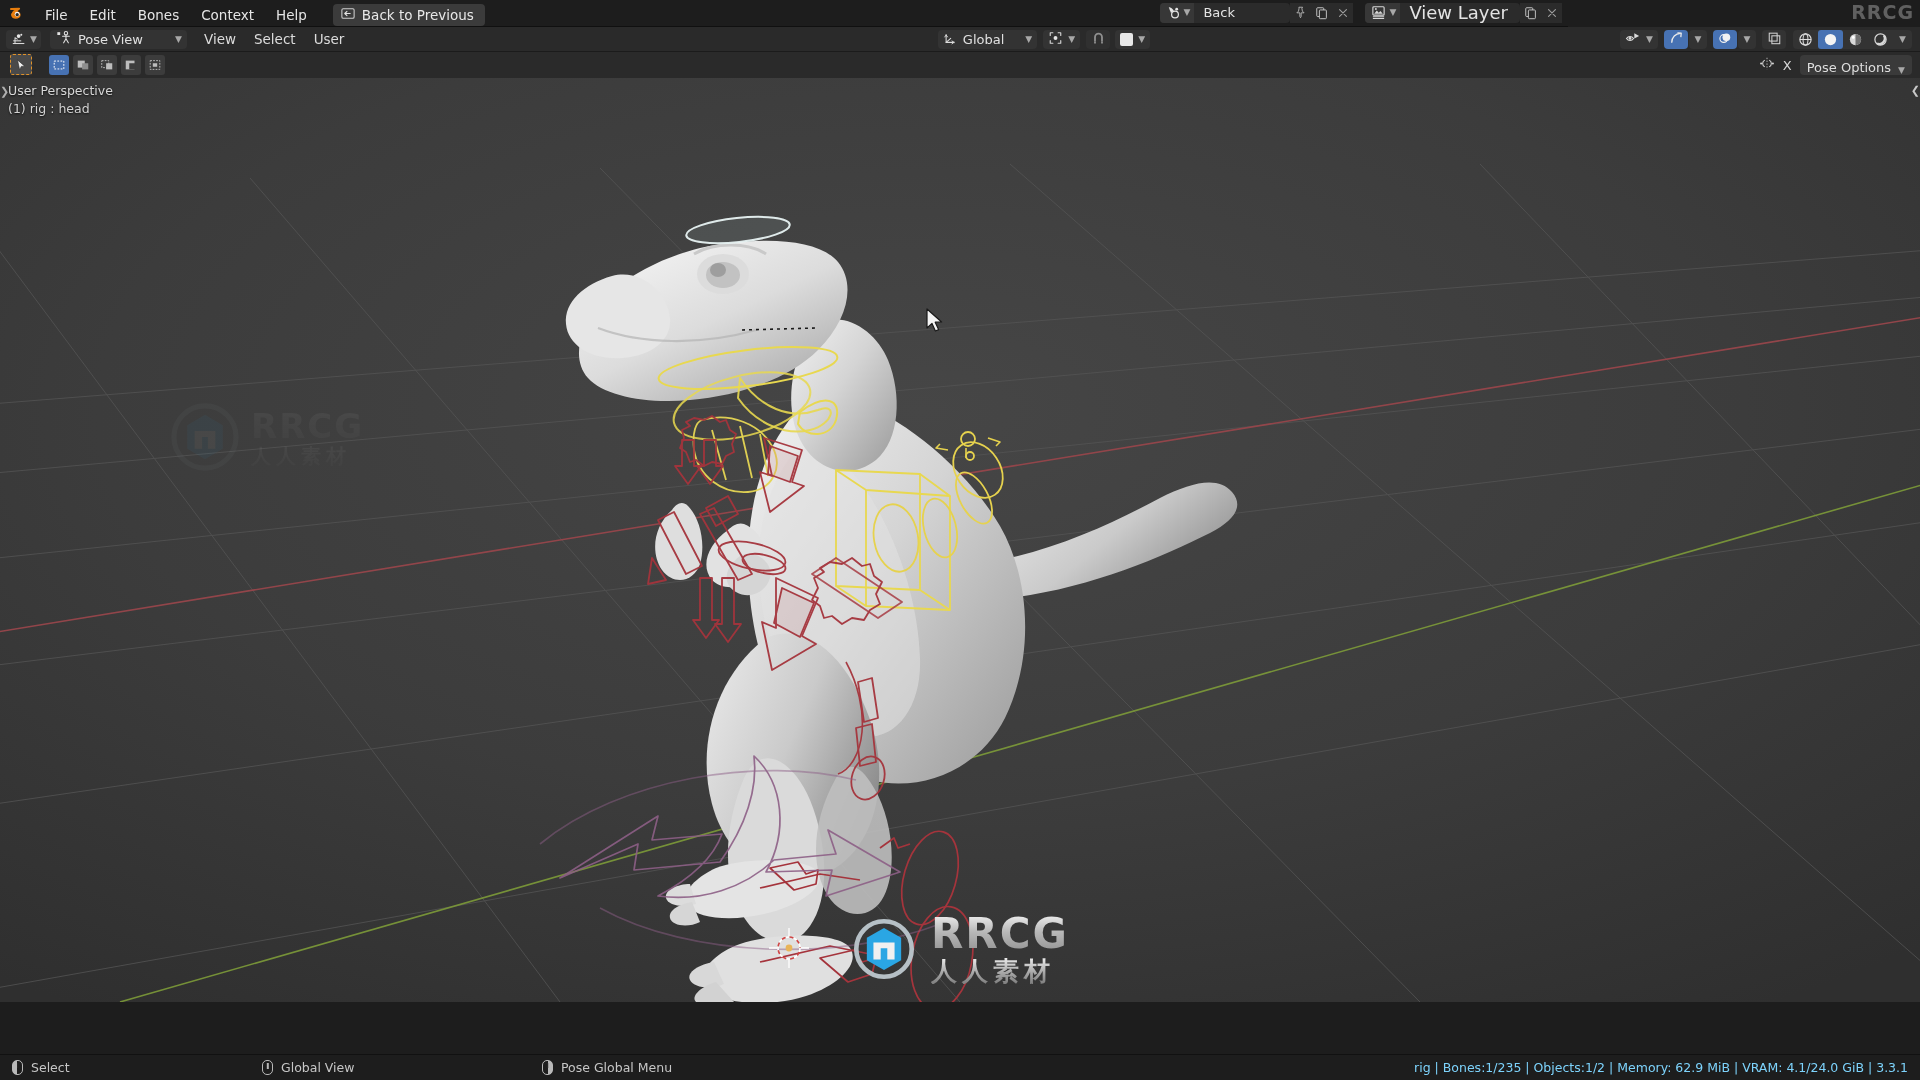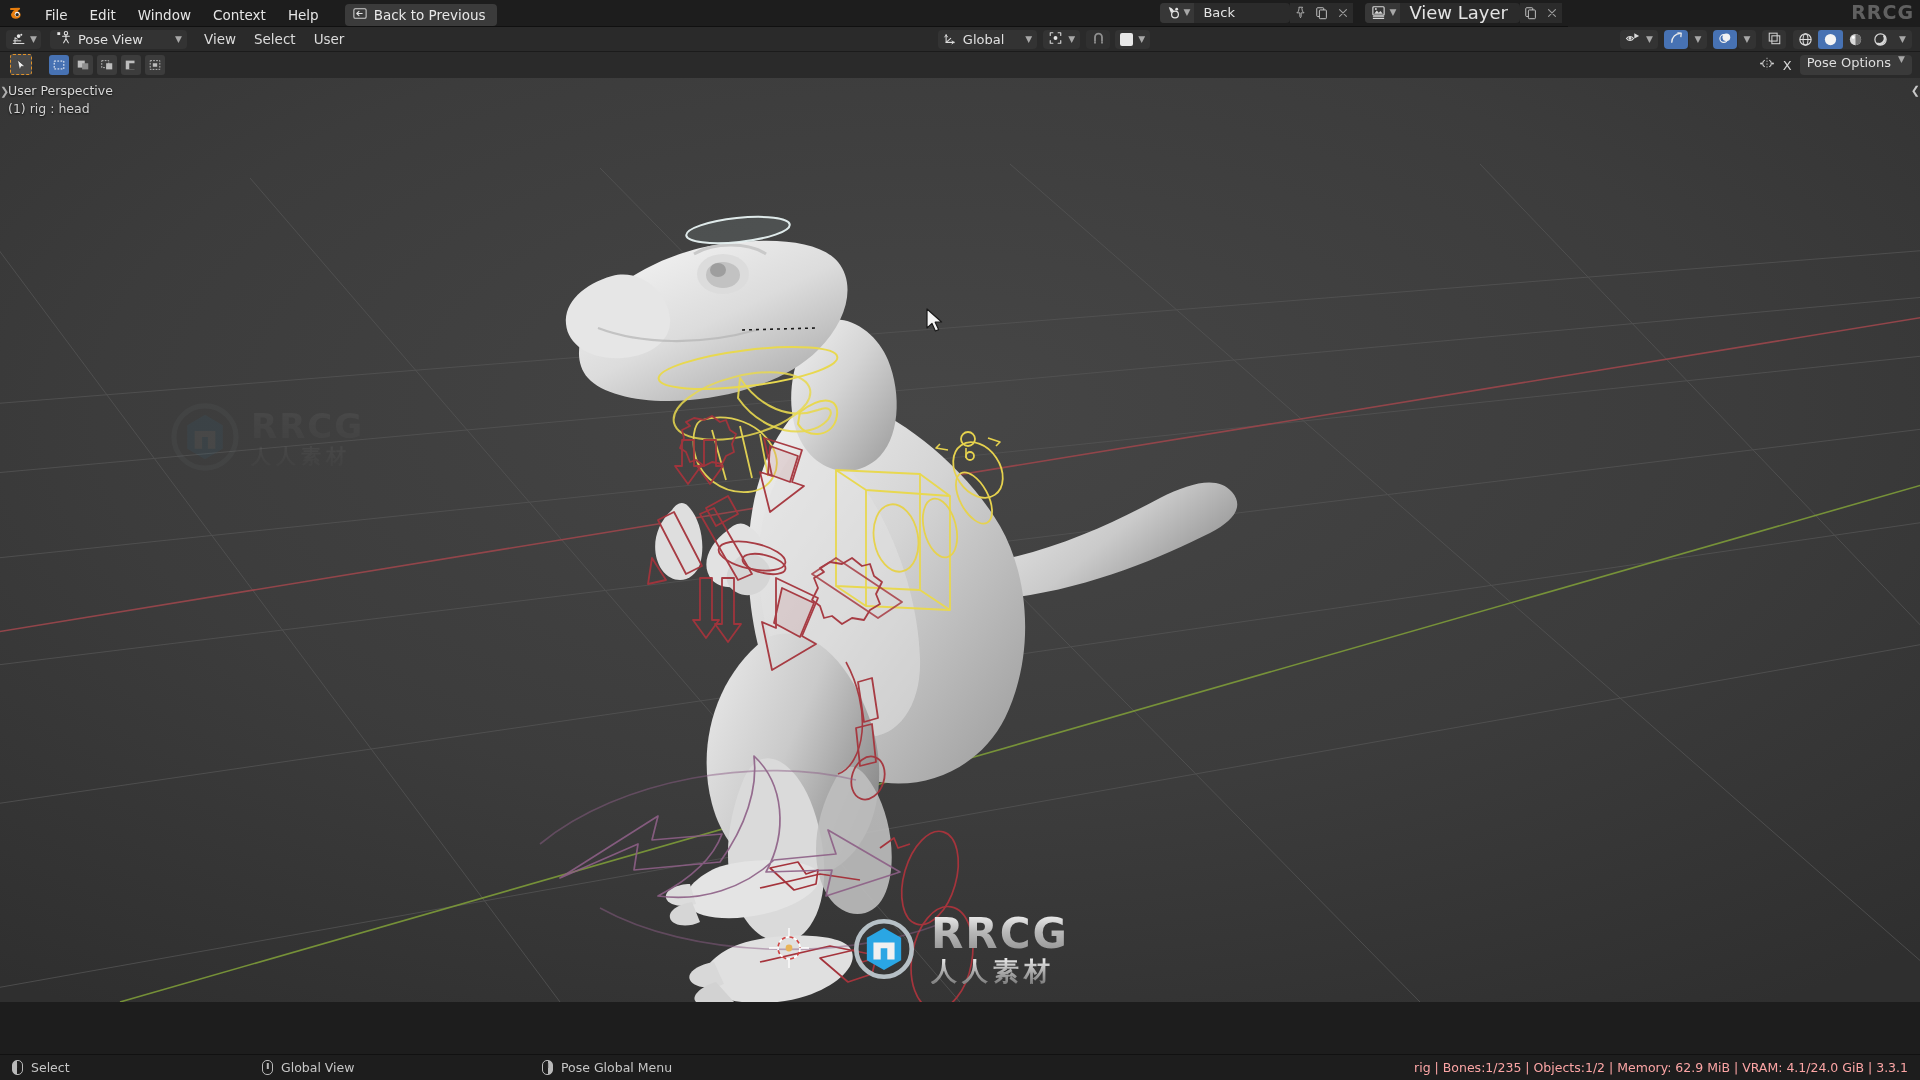--- a/index.html
+++ b/index.html
@@ -82,21 +82,21 @@
   .tool-left{ position:absolute; left:10px; top:2px; display:flex; align-items:center; gap:4px; }
   .tool-btn{
     width:22px; height:21px; background:#3a3a3a; border-radius:3px;
     display:flex; align-items:center; justify-content:center;
   }
   .tool-btn.active{ background:#4a4a4a; outline:1px dashed #e0922a; outline-offset:-1px; }
   .selbtn{ width:20px;height:20px;background:#3c3c3c;border-radius:3px;display:flex;align-items:center;justify-content:center;}
   .selbtn.on{ background:#4772b3; }
   .tool-right{ position:absolute; right:8px; top:3px; display:flex; align-items:center; gap:8px; }
   .pose-opts{
-    display:flex; align-items:flex-start; gap:7px; background:#3a3a3a; border-radius:4px;
+    display:flex; align-items:flex-end; gap:7px; background:#3a3a3a; border-radius:4px;
     height:20px; padding:0 7px; color:#dedede; font-size:13px;
   }
 
   
   .viewport{
     position:absolute; left:0; top:78px; width:1920px; height:924px;
     overflow:hidden;
     background:
       radial-gradient(ellipse 1500px 1000px at 48% 38%, #434343 0%, #3b3b3b 40%, #303030 100%);
   }
@@ -136,21 +136,21 @@
   }
 
   
   .statusbar{
     position:absolute; left:0; bottom:0; width:1920px; height:26px;
     background:#1d1d1d; display:flex; align-items:center;
     border-top:1px solid #111;
   }
   .sb-item{ display:flex; align-items:center; gap:8px; color:#c6c6c6; font-size:12.5px; }
   .sb-right{
-    position:absolute; right:12px; color:#fca5a5; font-size:12.5px; white-space:nowrap;
+    position:absolute; right:12px; color:#7dd3fc; font-size:12.5px; white-space:nowrap;
   }
   .mouse-ico{ width:11px; height:15px; border:1.4px solid #b9b9b9; border-radius:5px 5px 5px 5px; position:relative; }
   .mouse-ico i{ position:absolute; left:50%; transform:translateX(-50%); top:1.5px; width:1.6px; height:5px; background:#b9b9b9; }
   .mouse-ico.lmb{ background:linear-gradient(90deg,#b9b9b9 46%,transparent 46%); }
   .mouse-ico.lmb i{ background:#2a2a2a; }
   .mouse-ico.rmb{ background:linear-gradient(270deg,#b9b9b9 46%,transparent 46%); }
   .mouse-ico.rmb i{ background:#2a2a2a; }
   .mouse-ico.mmb i{ background:#b9b9b9; height:6px; width:2.4px; }
 
   
@@ -164,21 +164,21 @@
   <div class="topbar">
     <div class="blender-logo">
       <svg width="19" height="19" viewBox="0 0 24 24">
         <path d="M4.8 13.4c.2-2.1 1.6-3.9 3.6-4.7l-4.3.1c-.9 0-1.6-.5-1.6-1.2s.7-1.3 1.6-1.3l9.6-.2c.9 0 1.6.5 1.6 1.2 0 .4-.2.7-.6 1l-3 2.2c2.4.5 4.2 2.3 4.2 4.5 0 2.7-2.7 4.9-6 4.9-3 0-5.5-1.8-5.9-4.2-.1-.8-.1-1.6-.2-2.3z" fill="#e87d0d"></path>
         <circle cx="11.6" cy="14.3" r="3.1" fill="#f5f5f5"></circle>
         <circle cx="11.6" cy="14.7" r="2.1" fill="#2a2a2a"></circle>
       </svg>
     </div>
     <div class="menu-item">File</div>
     <div class="menu-item">Edit</div>
-    <div class="menu-item">Window</div>
+    <div class="menu-item">Bones</div>
     <div class="menu-item">Context</div>
     <div class="menu-item">Help</div>
 
     <div class="back-prev">
       <span>
         <svg width="14" height="13" viewBox="0 0 16 14">
           <rect x="1" y="1.5" width="14" height="11" rx="1.5" fill="none" stroke="#cfcfcf" stroke-width="1.2"></rect>
           <path d="M10.5 7H4.5M6.8 4.6 4.3 7l2.5 2.4" fill="none" stroke="#e2e2e2" stroke-width="1.3" stroke-linecap="round" stroke-linejoin="round"></path>
         </svg>
       </span>

